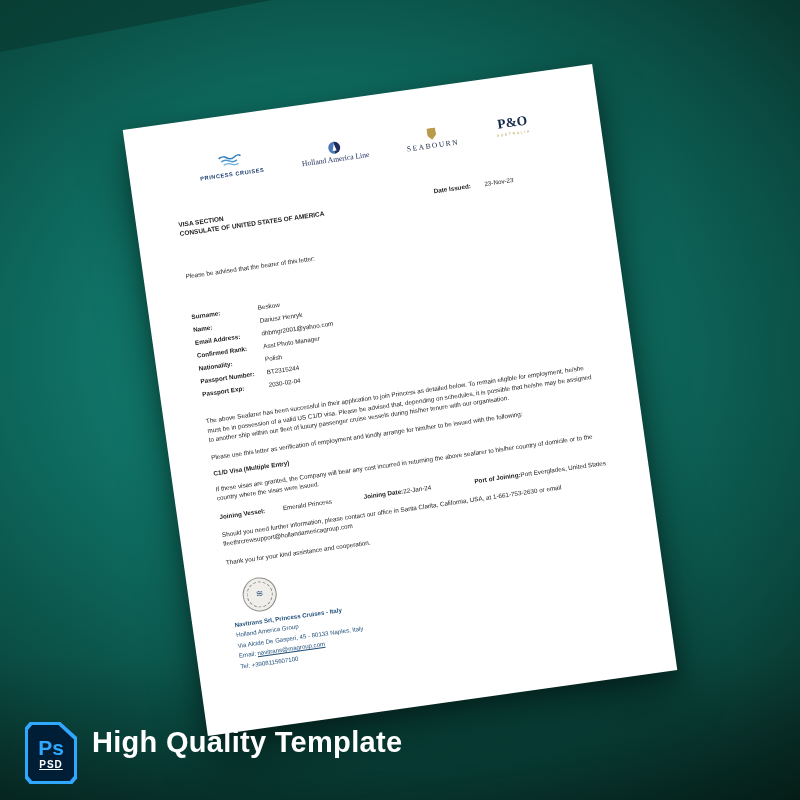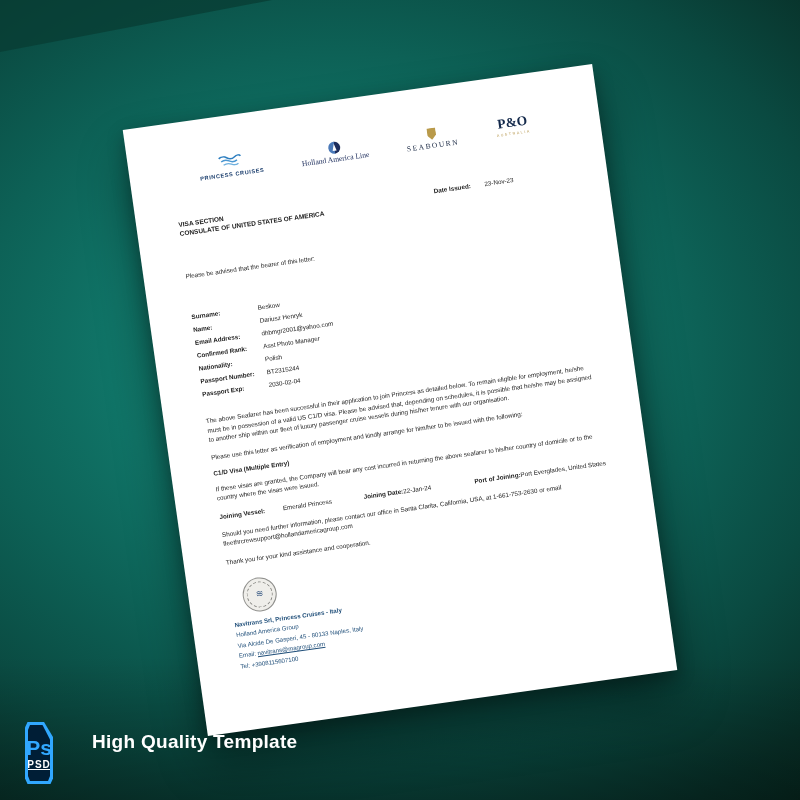--- a/index.html
+++ b/index.html
@@ -82,32 +82,32 @@
     background:#efeeea;border:1px solid #8f8f8c;position:relative;
     display:flex;align-items:center;justify-content:center;}
   .seal-ring{position:absolute;inset:3px;border-radius:50%;border:1px dashed #8a8a86;}
   .seal-wave{color:#2c4f7c;font-size:9px;line-height:9px;}
 
   .footer{margin-top:5px;font-size:6.1px;line-height:10.5px;color:#1f4e79;}
   .footer-company{font-weight:bold;}
   .footer-link{text-decoration:underline;color:#1f4e79;}
 
   
-  .ps-badge{position:absolute;left:25px;top:722px;width:28px;height:62px;
+  .ps-badge{position:absolute;left:25px;top:722px;width:52px;height:62px;
     background:#31a8ff;
     clip-path:polygon(0 9%,9% 0,68% 0,100% 24%,100% 91%,91% 100%,9% 100%,0 91%);}
   .ps-badge-inner{position:absolute;left:3px;top:3px;right:3px;bottom:3px;
     background:#001e36;
     clip-path:polygon(0 9%,9% 0,66% 0,100% 26%,100% 91%,91% 100%,9% 100%,0 91%);
     display:flex;flex-direction:column;align-items:center;justify-content:center;gap:2px;}
   .ps-badge-ps{color:#31a8ff;font-weight:bold;font-size:21px;line-height:21px;}
   .ps-badge-psd{color:#ffffff;font-weight:bold;font-size:10px;letter-spacing:1px;line-height:10px;text-decoration:underline;}
 
   .caption{position:absolute;left:92px;top:727px;color:#ffffff;font-weight:bold;
-    font-size:19px;line-height:30px;letter-spacing:.3px;}
+    font-size:29px;line-height:30px;letter-spacing:.3px;}
 </style>
 </head>
 <body>
 
 <div class="bg-wedge"></div>
 <div class="bg-bottom-shade"></div>
 
 <div class="paper">
   <div class="paper-inner">
 

